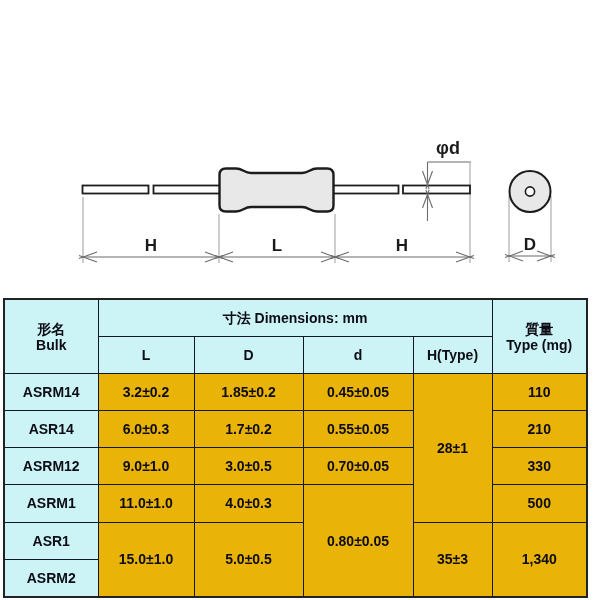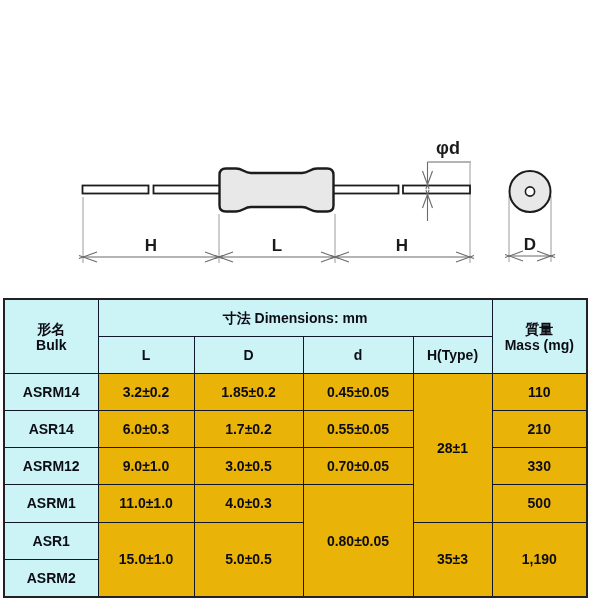--- a/index.html
+++ b/index.html
@@ -130,21 +130,21 @@
     </colgroup>
     <tbody>
         <tr class="r-h1">
       <th class="cyan" rowspan="2">
         <div>形名</div>
         <div>Bulk</div>
       </th>
       <th class="cyan" colspan="4">寸法 Dimensions: mm</th>
       <th class="cyan" rowspan="2">
         <div>質量</div>
-        <div>Mass (mg)</div>
+        <div>Type (mg)</div>
       </th>
     </tr>
     <tr class="r-h2">
       <th class="cyan">L</th>
       <th class="cyan">D</th>
       <th class="cyan">d</th>
       <th class="cyan">H(Type)</th>
     </tr>
 
     <tr class="r-d">
@@ -174,21 +174,21 @@
       <td class="white">11.0±1.0</td>
       <td class="white">4.0±0.3</td>
       <td class="white" rowspan="3">0.80±0.05</td>
       <td class="white">500</td>
     </tr>
     <tr class="r-d">
       <td class="cyan">ASR1</td>
       <td class="white" rowspan="2">15.0±1.0</td>
       <td class="white" rowspan="2">5.0±0.5</td>
       <td class="white" rowspan="2">35±3</td>
-      <td class="white" rowspan="2">1,190</td>
+      <td class="white" rowspan="2">1,340</td>
     </tr>
     <tr class="r-d">
       <td class="cyan">ASRM2</td>
     </tr>
   </tbody>
     </table>
 
 </div>
 
 </body></html>

